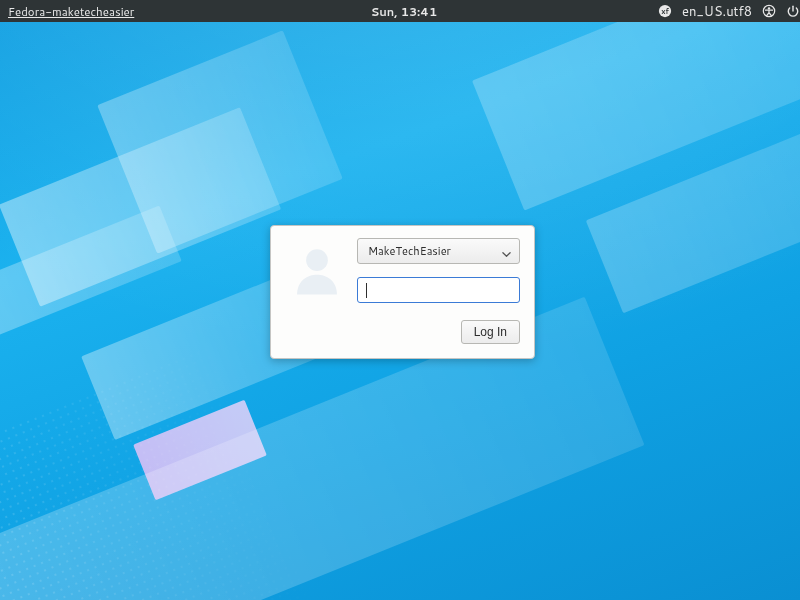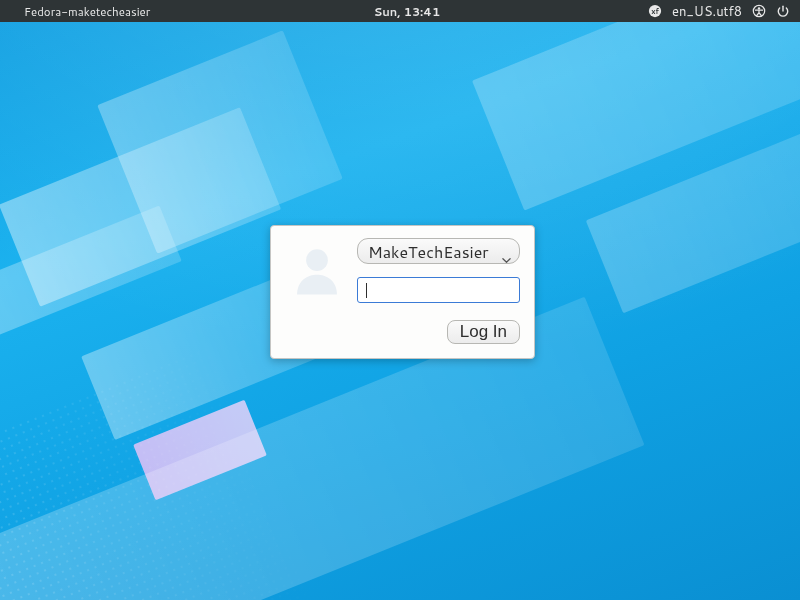--- a/index.html
+++ b/index.html
@@ -11,23 +11,23 @@
       position: absolute;
       top: 0; left: 0; right: 0;
       height: 22px;
       background: #2e3436;
       color: #e8e8e8;
       display: flex;
       align-items: center;
       font-size: 11.5px;
       z-index: 100;
     }
-    .panel-left  { flex: 1; padding-left: 24px; text-align: left; }
+    .panel-left  { flex: 1; padding-left: 8px; text-align: left; text-decoration: underline; }
     .panel-center{ flex: 0 0 auto; font-weight: bold; }
-    .panel-right { flex: 1; display: flex; justify-content: flex-end; align-items: center; gap: 10px; padding-right: 10px; }
+    .panel-right { flex: 1; display: flex; justify-content: flex-end; align-items: center; gap: 10px; }
     .panel-right .ico { width: 14px; height: 14px; display: inline-flex; align-items: center; justify-content: center; }
     .panel-right .lang { font-size: 13px; }
 
     
     .bg {
       position: absolute; inset: 22px 0 0 0;
       background:
         radial-gradient(1200px 900px at 50% -200px, rgba(255,255,255,0.18), transparent 60%),
         linear-gradient(160deg, #0e9fe2 0%, #1bb2ef 30%, #0fa1e3 65%, #0a8fd2 100%);
       overflow: hidden;
@@ -85,23 +85,23 @@
       margin-top: 4px;
     }
     .avatar svg { width: 100%; height: 100%; }
 
     .user-select {
       grid-column: 2; grid-row: 1;
       height: 26px;
       display: flex; align-items: center; justify-content: space-between;
       background: linear-gradient(#fafafa, #ececec);
       border: 1px solid #b7b7b3;
-      border-radius: 11px;
+      border-radius: 3px;
       padding: 0 8px 0 10px;
-      font-size: 16px;
+      font-size: 11px;
       color: #2e2e2e;
       cursor: pointer;
     }
     .user-select .chev { width: 9px; height: 9px; }
 
     .password {
       grid-column: 2; grid-row: 2;
       margin-top: 8px;
       height: 26px;
       border: 1.5px solid #3b7bd6;
@@ -121,25 +121,25 @@
     @keyframes blink { 50% { opacity: 0; } }
 
     .login-row {
       grid-column: 1 / span 2; grid-row: 3;
       display: flex; justify-content: flex-end;
       margin-top: 12px;
     }
     .login-btn {
       height: 24px;
       padding: 0 12px;
-      font-size: 17px;
+      font-size: 12px;
       color: #2e2e2e;
       background: linear-gradient(#fafafa, #ececec);
       border: 1px solid #b7b7b3;
-      border-radius: 8px;
+      border-radius: 3px;
       cursor: pointer;
     }
   </style>
 </head>
 <body>
 
 <div class="panel">
   <div class="panel-left">Fedora-maketecheasier</div>
   <div class="panel-center">Sun, 13:41</div>
   <div class="panel-right">

